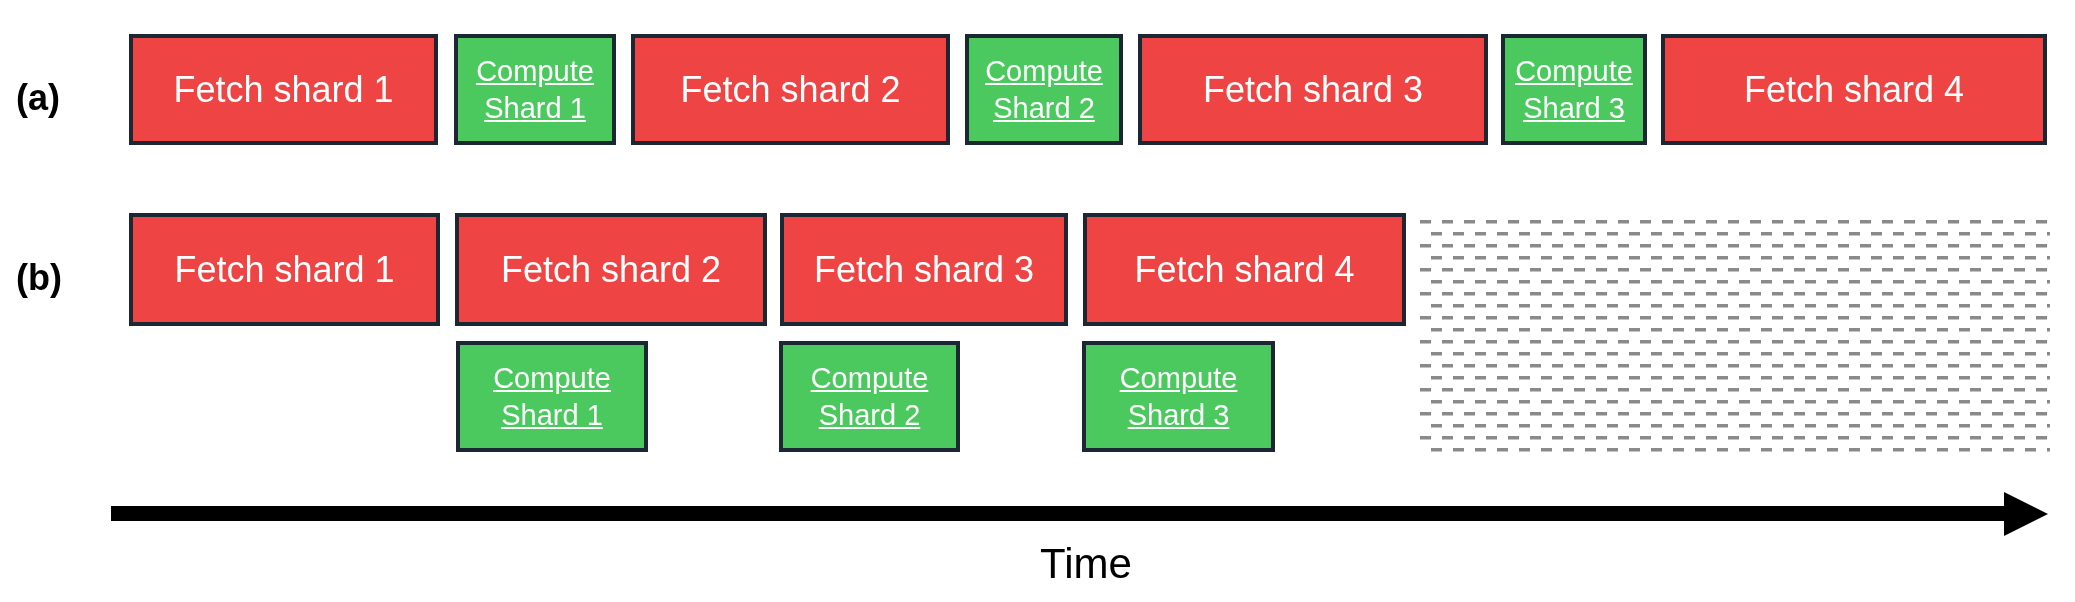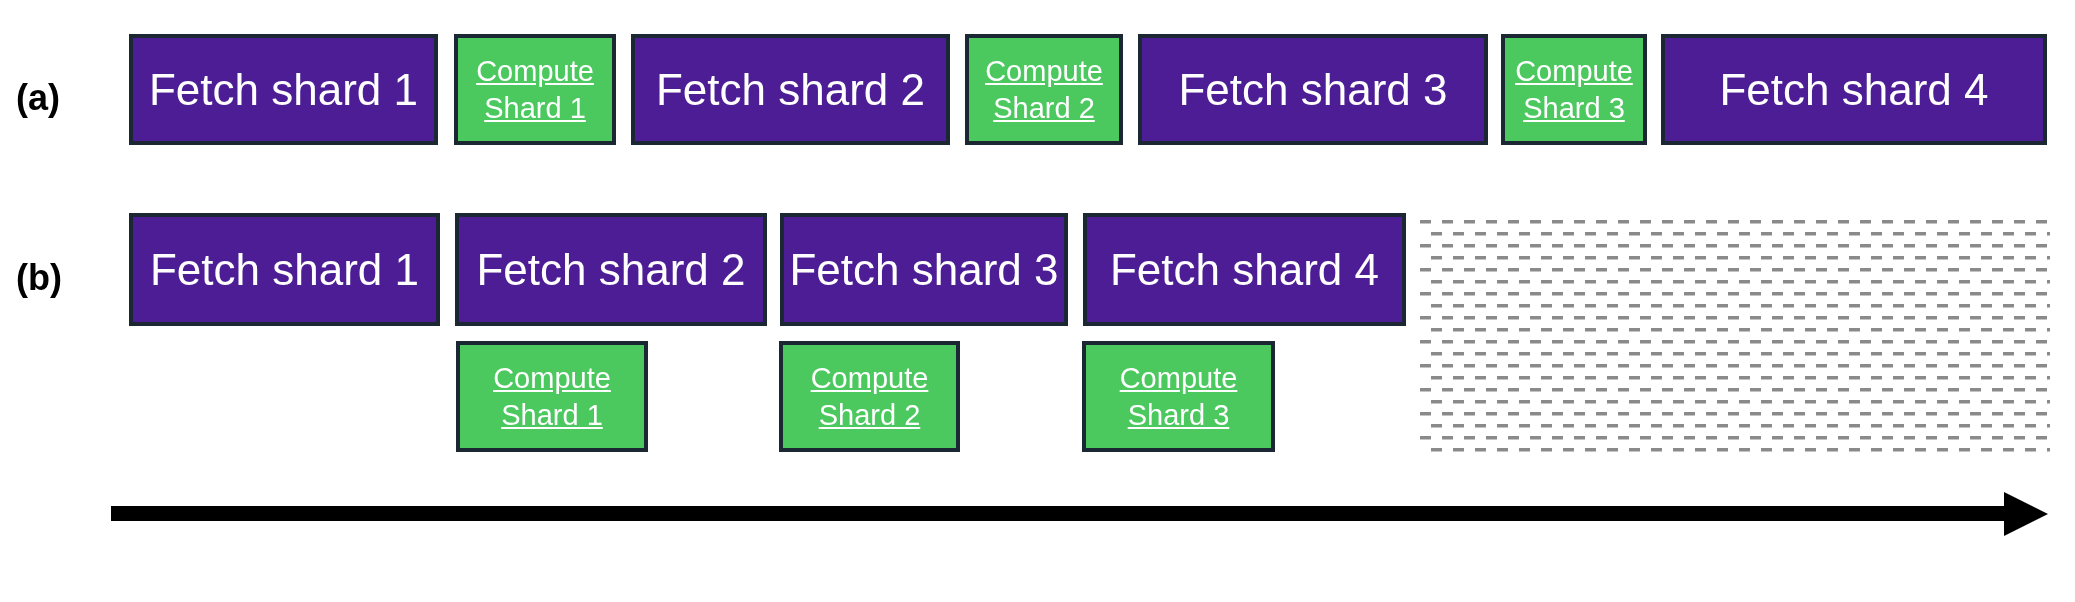--- a/index.html
+++ b/index.html
@@ -32,22 +32,22 @@
     box-sizing: border-box;
     border: 4px solid #1B2733;
     display: flex;
     flex-direction: column;
     align-items: center;
     justify-content: center;
     color: #ffffff;
     text-align: center;
   }
   .block.fetch {
-    background: #4c1d95;
-    font-size: 44px;
+    background: #ef4444;
+    font-size: 36px;
   }
   .block.compute {
     background: #4BC95F;
     font-size: 29px;
     line-height: 37px;
     text-decoration: underline;
   }
   .block span { display: block; white-space: nowrap; }
   .hatch-region {
     position: absolute;
@@ -147,14 +147,15 @@
       <pattern id="dashPat" width="22" height="24" patternUnits="userSpaceOnUse">
         <rect x="0" y="3" width="11" height="3.5" fill="#8A8A8A"></rect>
         <rect x="11" y="15" width="11" height="3.5" fill="#8A8A8A"></rect>
       </pattern>
     </defs>
     <rect x="0" y="0" width="630" height="241" fill="url(#dashPat)"></rect>
   </svg>
 
   <div class="arrow-shaft"></div>
   <div class="arrow-head"></div>
+  <div class="time-label">Time</div>
 
 </div>
 
 </body></html>

